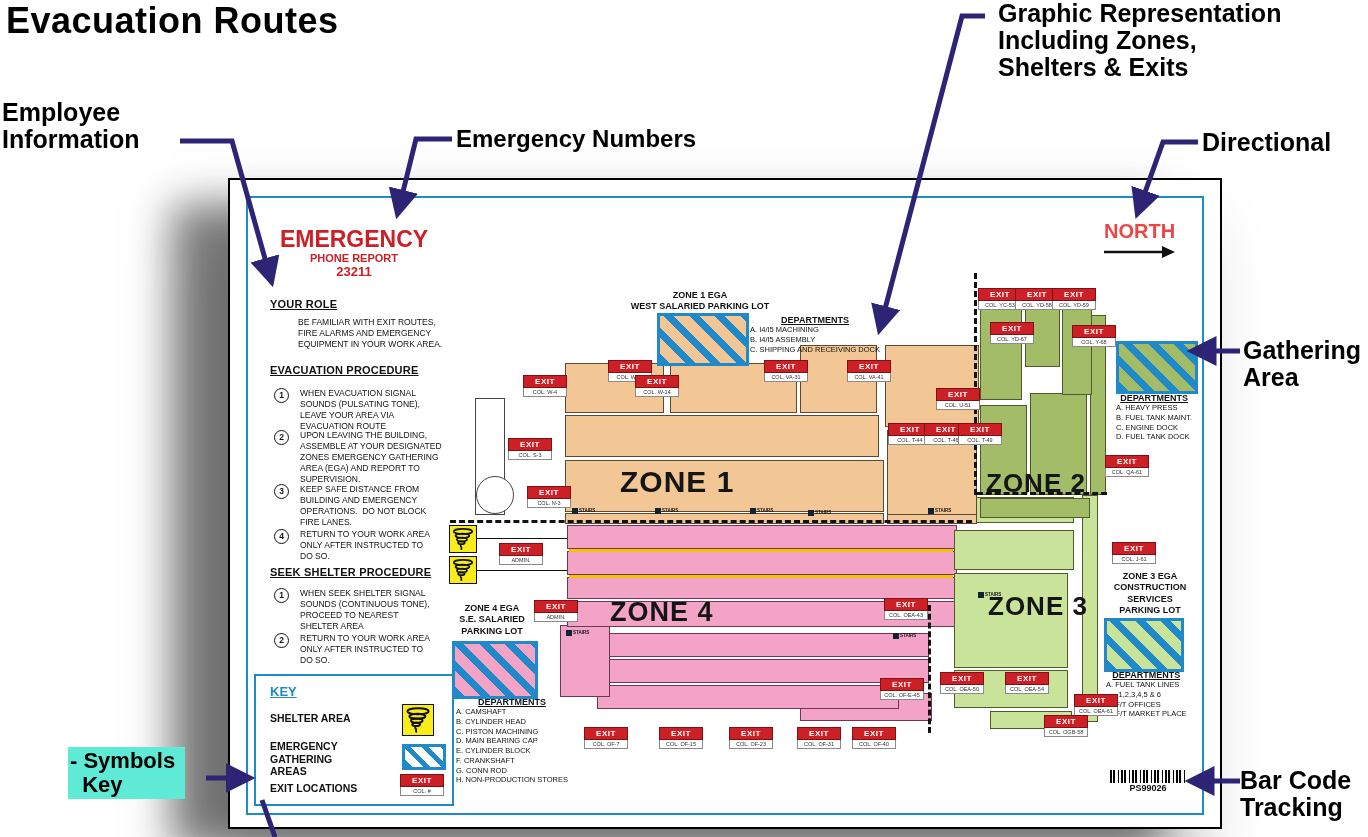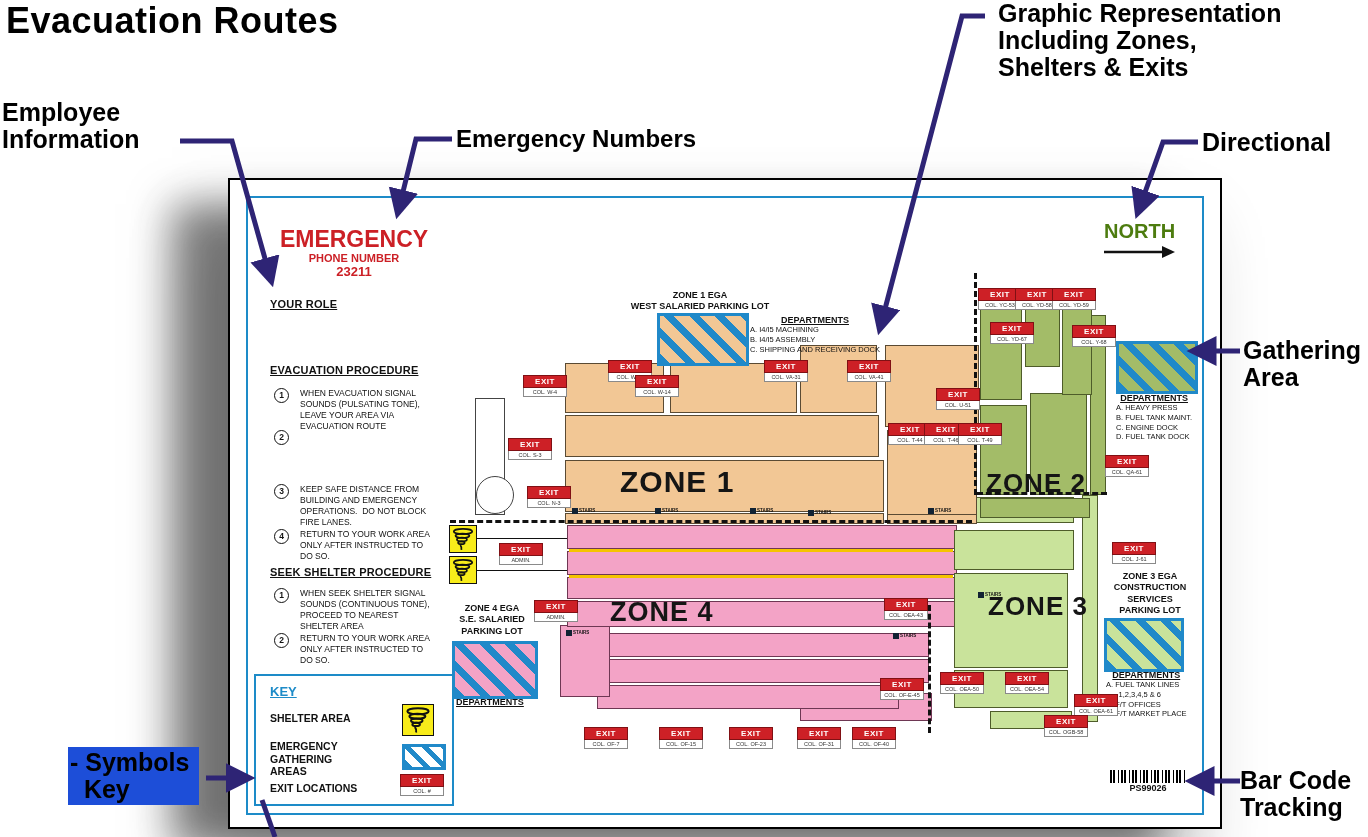--- a/index.html
+++ b/index.html
@@ -6,37 +6,37 @@
   body{width:1368px;height:837px;position:relative;overflow:hidden;
        font-family:"Liberation Sans",sans-serif;color:#111;}
   
   .ann{position:absolute;font-weight:bold;color:#000;white-space:pre;line-height:1.08;z-index:30;}
   .page-title{left:6px;top:2px;font-size:36px;letter-spacing:.5px;}
   .ann-emp{left:2px;top:99px;font-size:25px;}
   .ann-num{left:456px;top:126px;font-size:24px;}
   .ann-gfx{left:998px;top:0px;font-size:25px;}
   .ann-dir{left:1202px;top:129px;font-size:25px;}
   .ann-gat{left:1243px;top:337px;font-size:25px;}
-  .ann-sym{left:68px;top:747px;font-size:25px;background:#1d4ed8;padding:2px 10px 2px 2px;}
+  .ann-sym{left:68px;top:747px;font-size:22px;background:#5eead4;padding:2px 10px 2px 2px;}
   .ann-bar{left:1240px;top:767px;font-size:25px;}
   #arrow-layer{position:absolute;left:0;top:0;z-index:25;pointer-events:none;}
   
   #poster{position:absolute;left:228px;top:178px;width:990px;height:647px;background:#fff;
           border:2px solid #000;z-index:10;
           box-shadow:-60px 22px 38px -4px rgba(35,35,35,.55), -28px 48px 65px 0 rgba(35,35,35,.28);}
   #frame{position:absolute;left:16px;top:16px;right:16px;bottom:12px;border:2px solid #1d8bc8;}
   .abs{position:absolute;}
   .ctr{text-align:center;}
   .emg{left:34px;top:46px;width:180px;color:#cc2026;font-weight:bold;line-height:1.15;}
   .emg .t1{font-size:23px;}
   .emg .t2{font-size:11px;}
   .emg .t3{font-size:13px;}
   .plan-title{left:230px;top:40px;width:546px;font-size:21px;font-weight:bold;color:#1d8bc8;
               text-decoration:underline;letter-spacing:.3px;}
-  .north{left:874px;top:40px;width:80px;font-weight:bold;font-size:20px;color:#4d7c0f;}
+  .north{left:874px;top:40px;width:80px;font-weight:bold;font-size:20px;color:#ef4444;}
   .north svg{display:block;margin-top:2px;}
   .lh{font-size:11px;font-weight:bold;text-decoration:underline;letter-spacing:.2px;}
   .body-txt{font-size:8.5px;line-height:1.3;white-space:pre;}
   .step{position:absolute;width:210px;}
   .stepnum{position:absolute;left:0;top:0;width:13px;height:13px;border:1.2px solid #111;border-radius:50%;
            font-size:8.5px;font-weight:bold;text-align:center;line-height:13px;background:#fff;}
   .steptxt{margin-left:26px;font-size:8.5px;line-height:1.3;white-space:pre;}
   
   .keybox{left:24px;top:494px;width:196px;height:128px;border:2px solid #1d8bc8;background:#fff;z-index:6;}
   .keyhead{position:absolute;left:14px;top:8px;color:#1d8bc8;font-weight:bold;font-size:13px;text-decoration:underline;}
@@ -110,45 +110,53 @@
     <polyline points="262,800 275,837"></polyline>
     <polyline points="1240,781 1192,781" marker-end="url(#ah)"></polyline>
   </g>
 </svg>
 
 <div id="poster">
   <div id="frame"></div>
 
   <div class="abs ctr emg">
     <div class="t1">EMERGENCY</div>
-    <div class="t2">PHONE NUMBER</div>
+    <div class="t2">PHONE REPORT</div>
     <div class="t3">23211</div>
   </div>
 
 
   <div class="abs north">
     <span>NORTH</span>
     <svg width="72" height="14">
       <line x1="0" y1="7" x2="58" y2="7" stroke="#111" stroke-width="2.5"></line>
       <polygon points="58,1 71,7 58,13" fill="#111"></polygon>
     </svg>
   </div>
 
   <div class="abs lh" style="left:40px;top:118px;">YOUR ROLE</div>
+  <div class="abs body-txt" style="left:68px;top:137px;">BE FAMILIAR WITH EXIT ROUTES,
+FIRE ALARMS AND EMERGENCY
+EQUIPMENT IN YOUR WORK AREA.</div>
 
   <div class="abs lh" style="left:40px;top:184px;">EVACUATION PROCEDURE</div>
   <div class="step" style="left:44px;top:208px;">
     <span class="stepnum">1</span>
     <div class="steptxt">WHEN EVACUATION SIGNAL
 SOUNDS (PULSATING TONE),
 LEAVE YOUR AREA VIA
 EVACUATION ROUTE</div>
   </div>
   <div class="step" style="left:44px;top:250px;">
     <span class="stepnum">2</span>
+    <div class="steptxt">UPON LEAVING THE BUILDING,
+ASSEMBLE AT YOUR DESIGNATED
+ZONES EMERGENCY GATHERING
+AREA (EGA) AND REPORT TO
+SUPERVISION.</div>
   </div>
   <div class="step" style="left:44px;top:304px;">
     <span class="stepnum">3</span>
     <div class="steptxt">KEEP SAFE DISTANCE FROM
 BUILDING AND EMERGENCY
 OPERATIONS.  DO NOT BLOCK
 FIRE LANES.</div>
   </div>
   <div class="step" style="left:44px;top:349px;">
     <span class="stepnum">4</span>
@@ -277,20 +285,30 @@
       <div class="dept-head">DEPARTMENTS</div>
       <div>
           <div class="dept-item">A. FUEL TANK LINES</div>
           <div class="dept-item">      1,2,3,4,5 &amp; 6</div>
           <div class="dept-item">B. F/T OFFICES</div>
           <div class="dept-item">C. F/T MARKET PLACE</div>
         </div>
     </div>
     <div class="dept" style="left:226px;top:504px;">
       <div class="dept-head">DEPARTMENTS</div>
+      <div>
+          <div class="dept-item">A. CAMSHAFT</div>
+          <div class="dept-item">B. CYLINDER HEAD</div>
+          <div class="dept-item">C. PISTON MACHINING</div>
+          <div class="dept-item">D. MAIN BEARING CAP</div>
+          <div class="dept-item">E. CYLINDER BLOCK</div>
+          <div class="dept-item">F. CRANKSHAFT</div>
+          <div class="dept-item">G. CONN ROD</div>
+          <div class="dept-item">H. NON-PRODUCTION STORES</div>
+        </div>
     </div>
   <div class="zone-label" style="left: 390px; top: 272px; font-size: 30px;">ZONE 1</div>
       <div class="zone-label" style="left: 756px; top: 275px; font-size: 26px;">ZONE 2</div>
       <div class="zone-label" style="left: 758px; top: 398px; font-size: 26px;">ZONE 3</div>
       <div class="zone-label" style="left: 380px; top: 404px; font-size: 27px;">ZONE 4</div>
       <div class="exit" style="left: 293px; top: 182px;">
         <div class="exit-sign">EXIT</div>
         <div class="exit-col">COL. W-4</div>
       </div>
       <div class="exit" style="left: 378px; top: 167px;">

